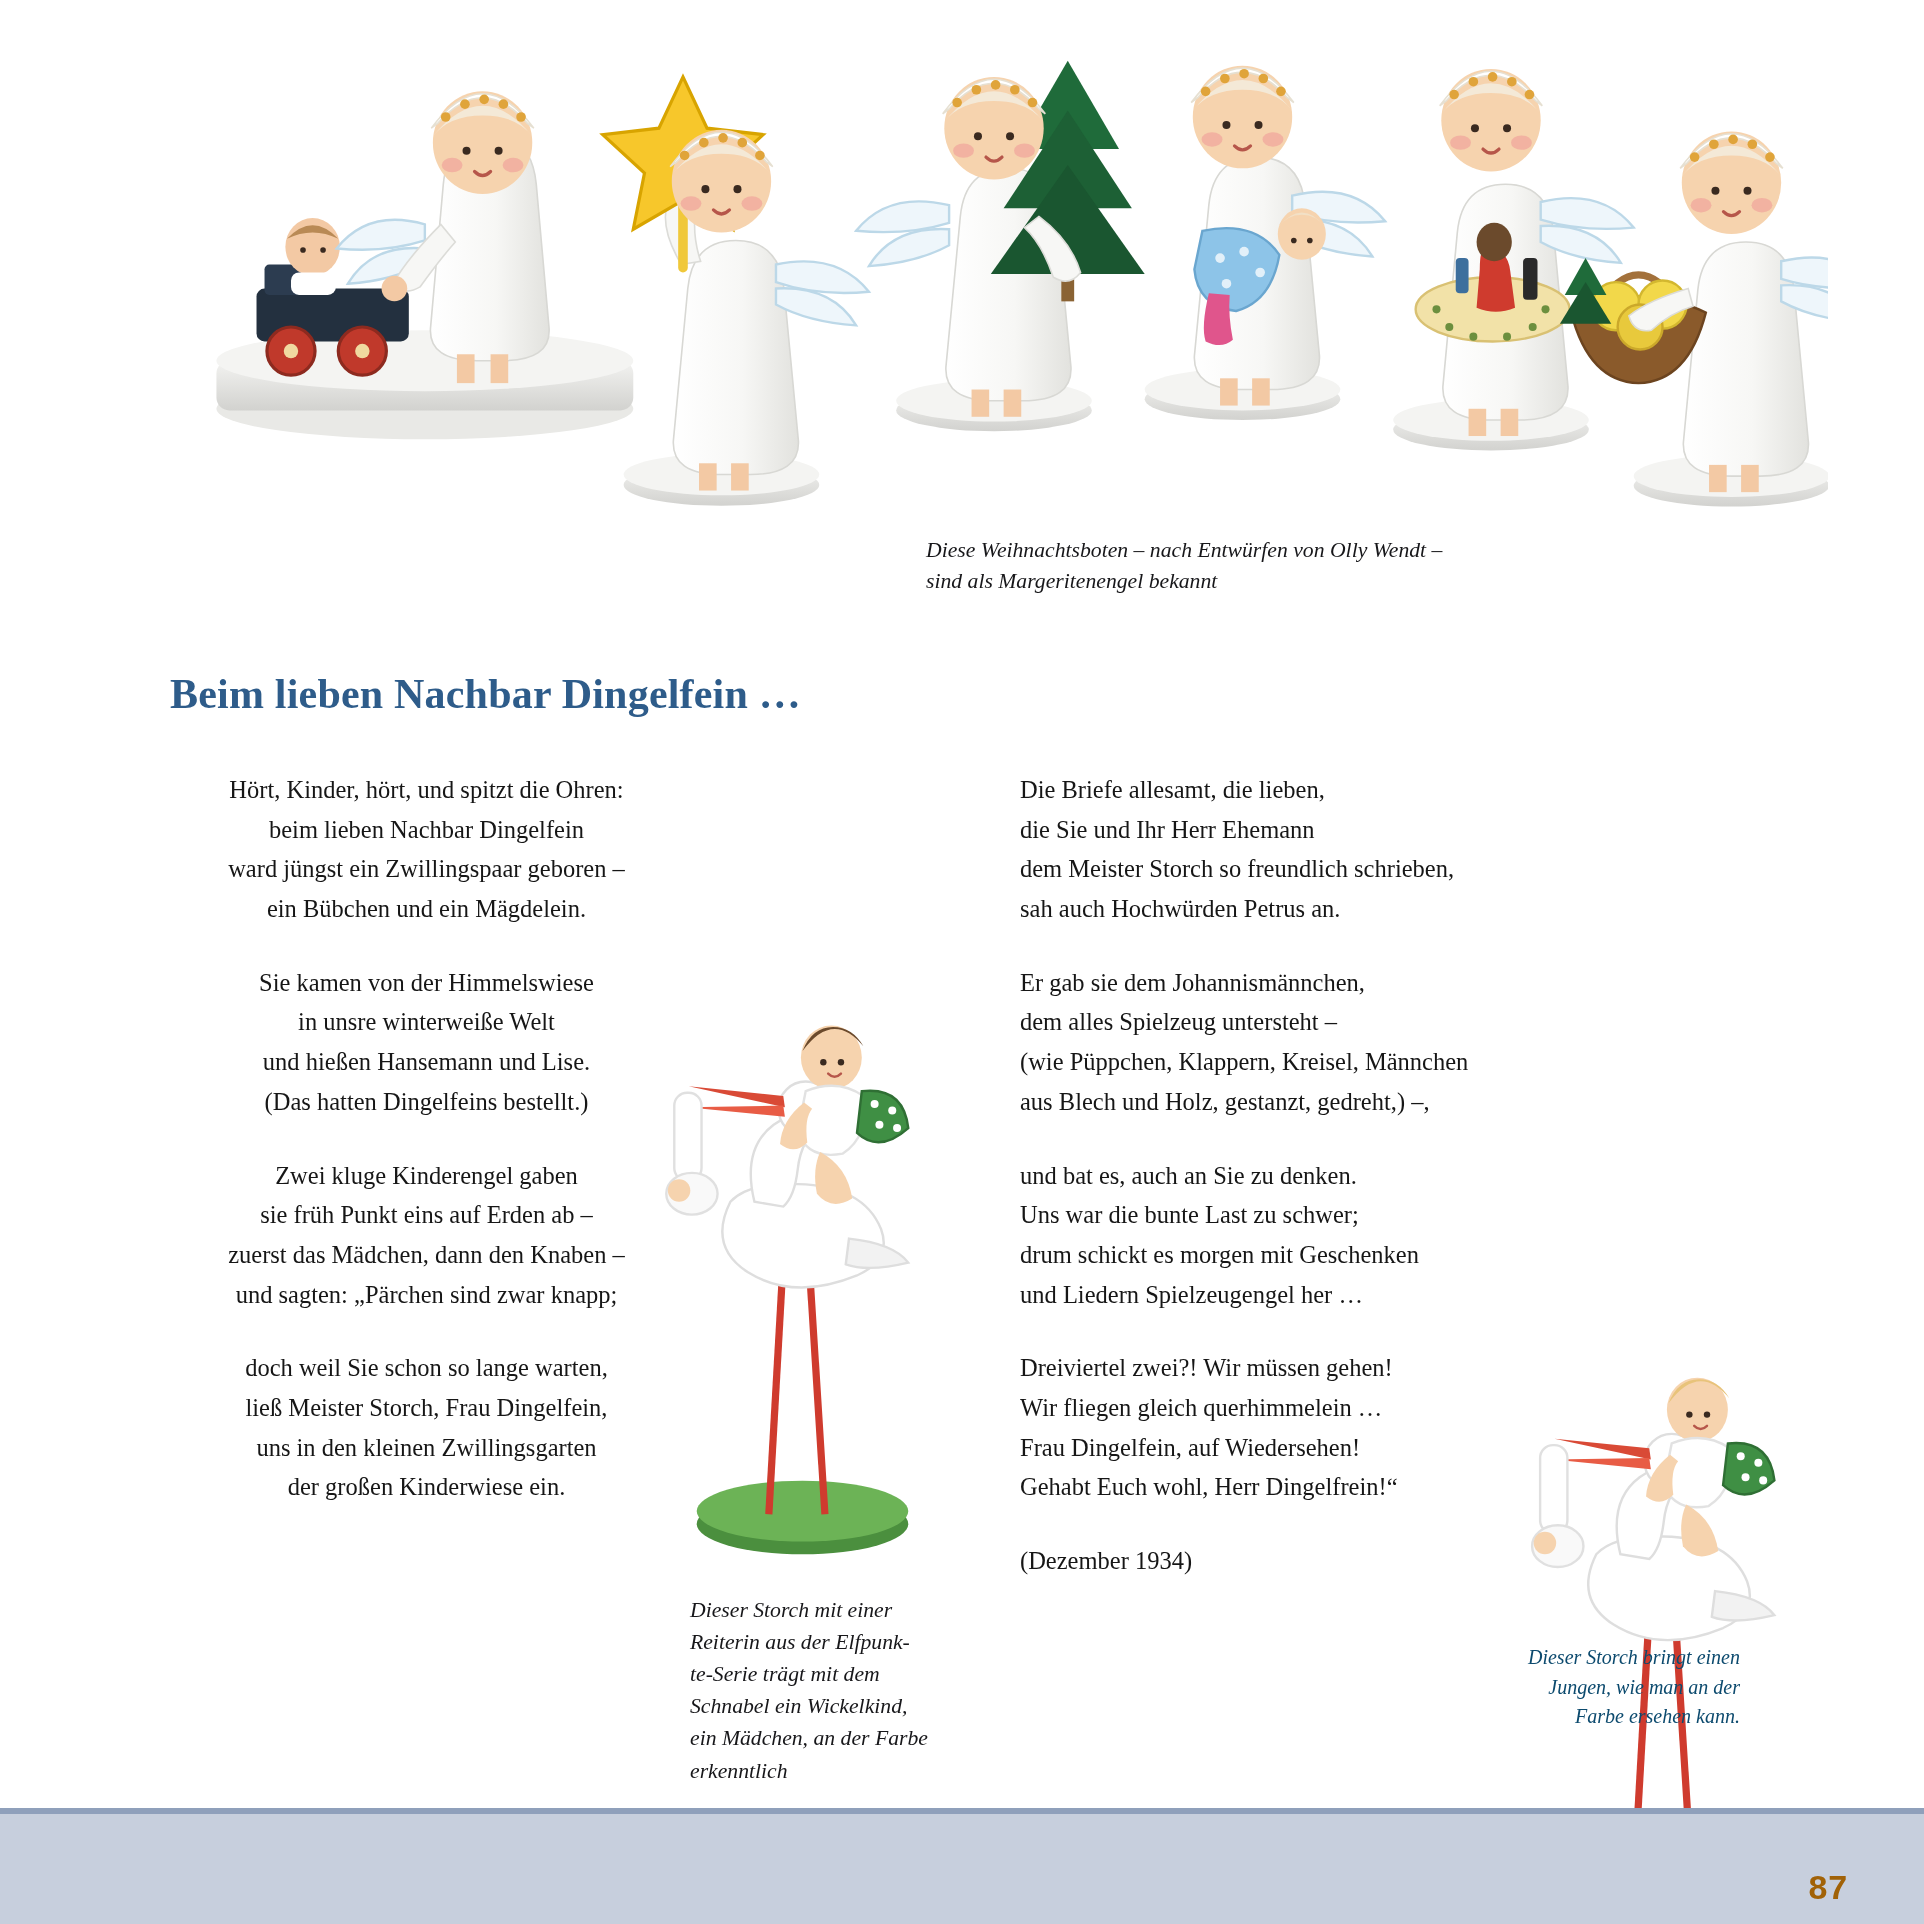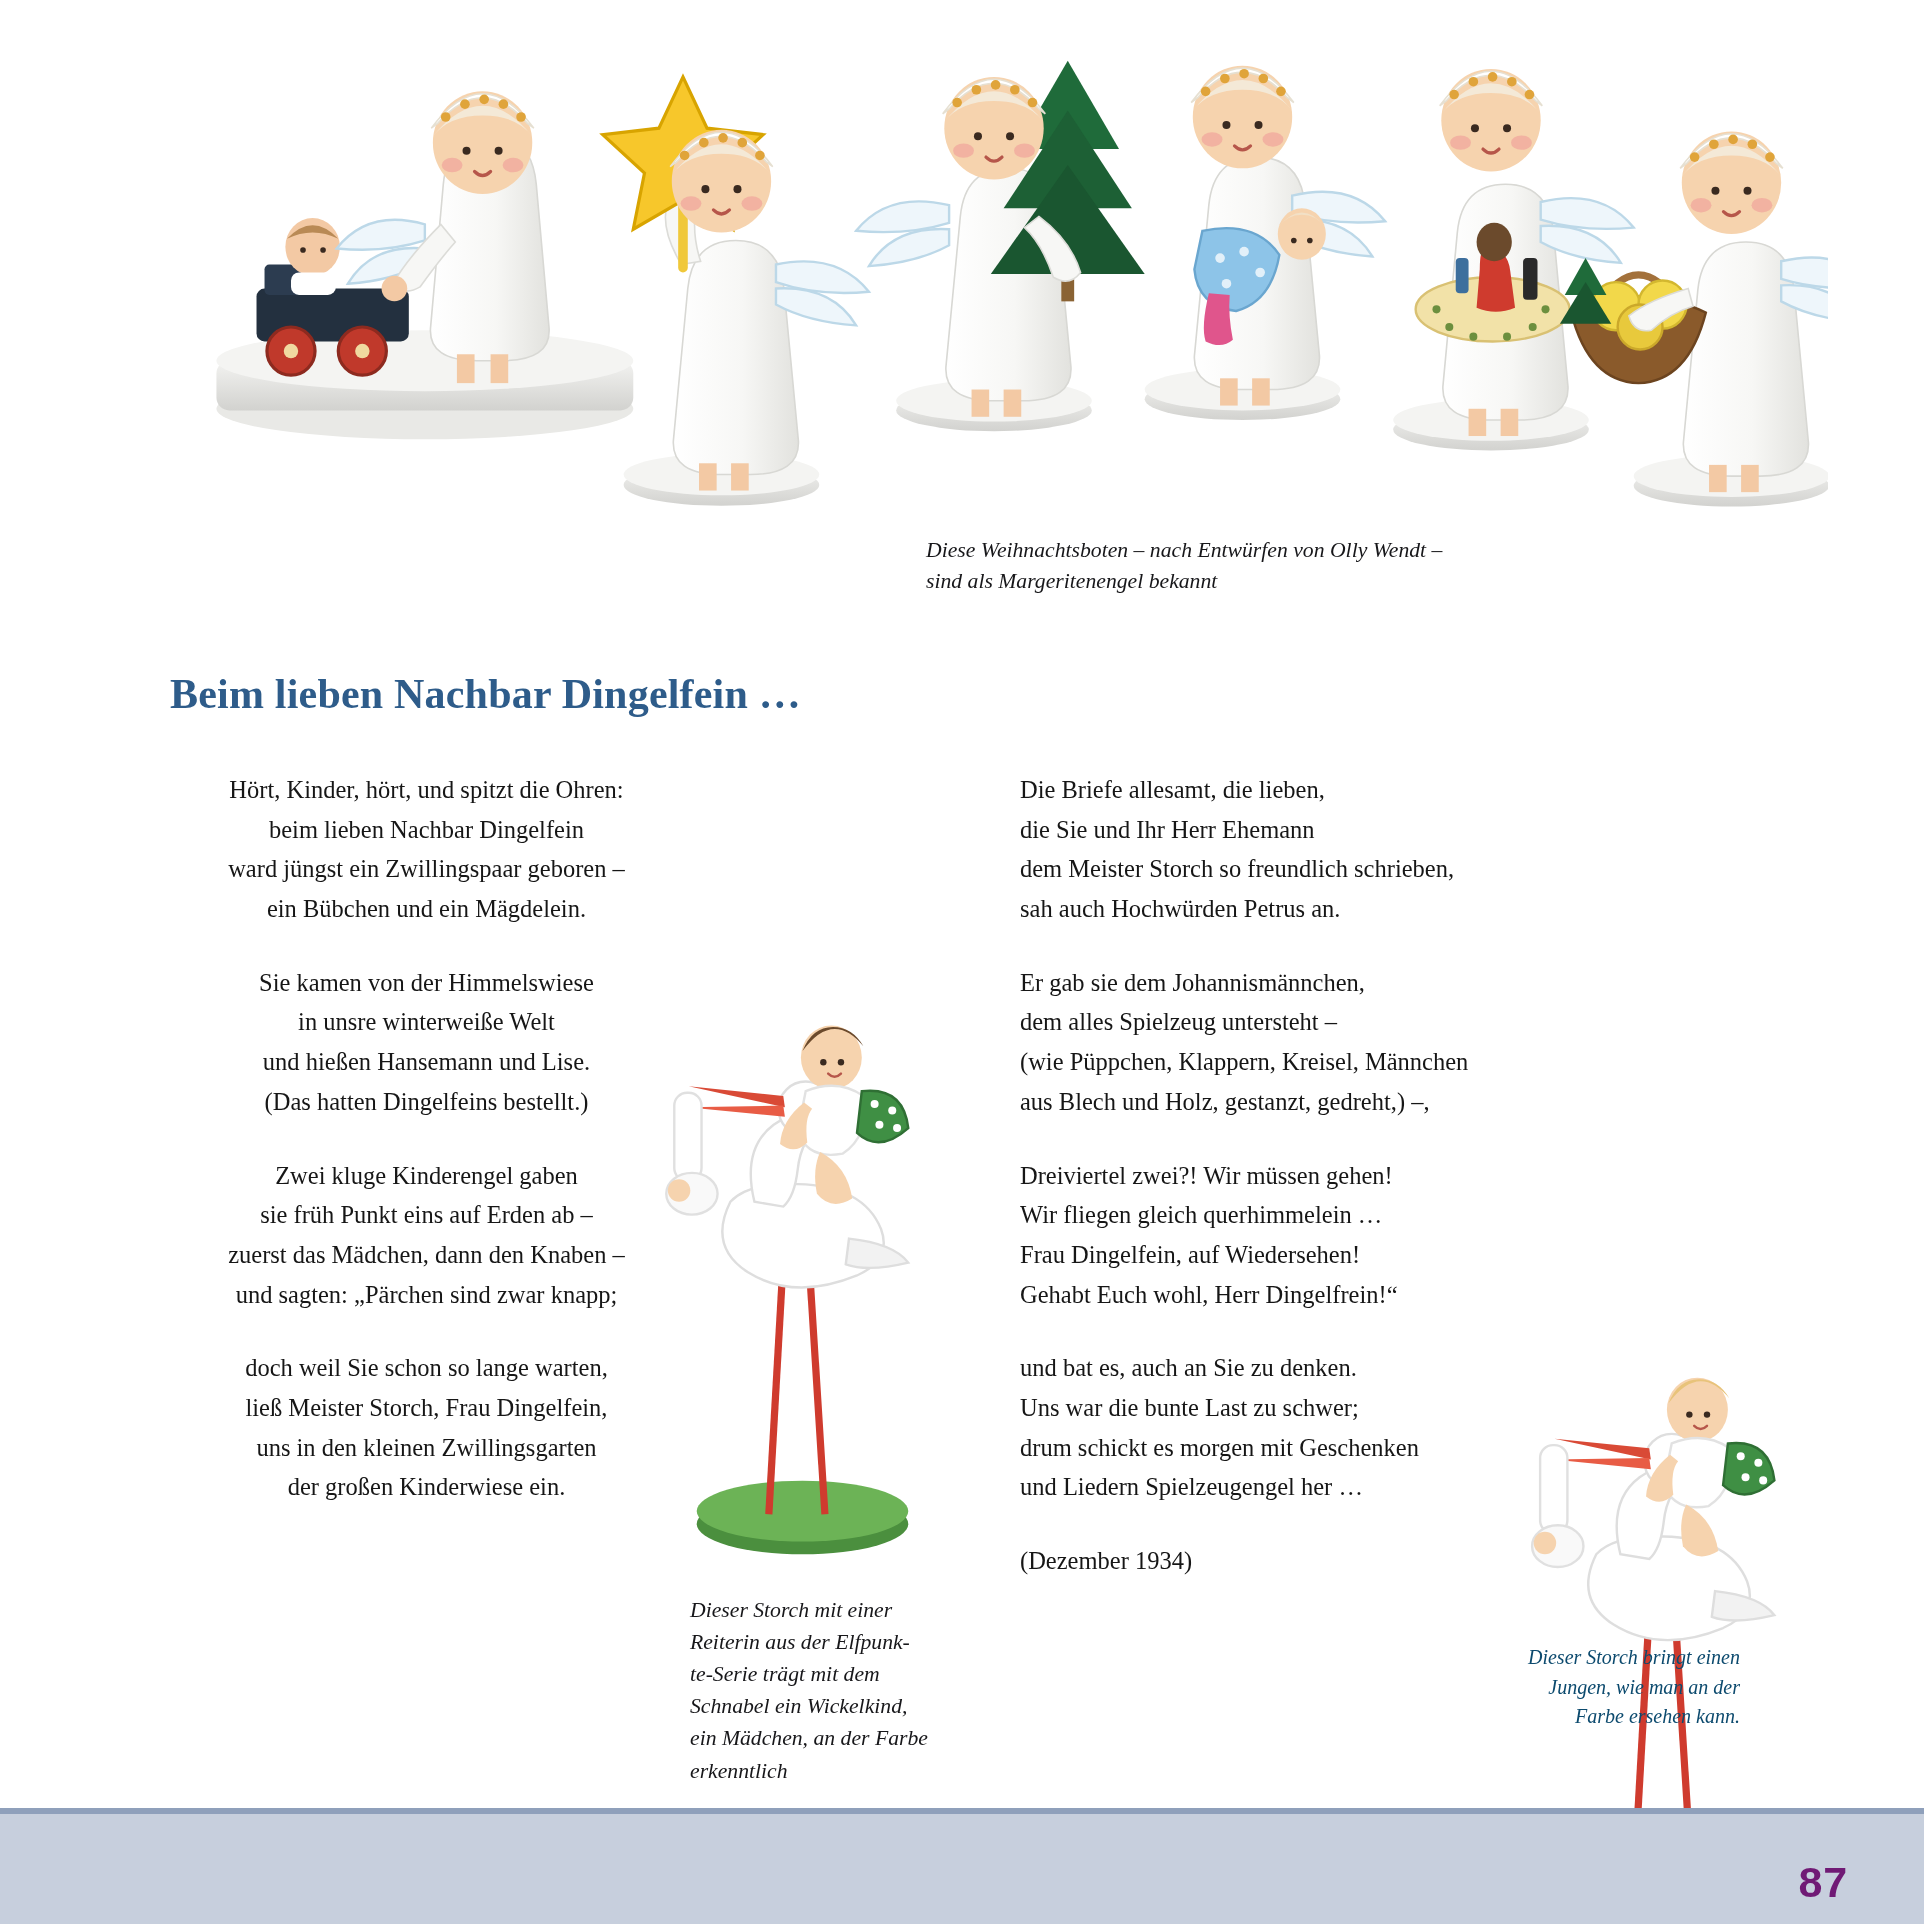--- a/index.html
+++ b/index.html
@@ -48,23 +48,23 @@
     bottom: 111px;
     width: 1925px;
     height: 5.6px;
     background: #8fa0bb;
   }
   .page-number {
     position: absolute;
     right: 77px;
     bottom: 17.6px;
     font-family: "Liberation Sans", sans-serif;
-    font-size: 43px;
+    font-size: 34px;
     font-weight: bold;
-    color: #701a75;
+    color: #a16207;
     letter-spacing: 0.8px;
   }
 
   
   .photo-top {
     position: absolute;
     left: 160px;
     top: 24px;
     width: 1668px;
     height: 497px;
@@ -437,30 +437,30 @@
       <span class="line">dem Meister Storch so freundlich schrieben,</span><br>
       <span class="line">sah auch Hochwürden Petrus an.</span>
     </p>
     <p class="stanza">
       <span class="line">Er gab sie dem Johannismännchen,</span><br>
       <span class="line">dem alles Spielzeug untersteht –</span><br>
       <span class="line">(wie Püppchen, Klappern, Kreisel, Männchen</span><br>
       <span class="line">aus Blech und Holz, gestanzt, gedreht,) –,</span>
     </p>
     <p class="stanza">
+      <span class="line">und bat es, auch an Sie zu denken.</span><br>
+      <span class="line">Uns war die bunte Last zu schwer;</span><br>
+      <span class="line">drum schickt es morgen mit Geschenken</span><br>
+      <span class="line">und Liedern Spielzeugengel her …</span>
+    </p>
+    <p class="stanza">
       <span class="line">Dreiviertel zwei?!  Wir müssen gehen!</span><br>
       <span class="line">Wir fliegen gleich querhimmelein …</span><br>
       <span class="line">Frau Dingelfein, auf Wiedersehen!</span><br>
       <span class="line">Gehabt Euch wohl, Herr Dingelfrein!“</span>
-    </p>
-    <p class="stanza">
-      <span class="line">und bat es, auch an Sie zu denken.</span><br>
-      <span class="line">Uns war die bunte Last zu schwer;</span><br>
-      <span class="line">drum schickt es morgen mit Geschenken</span><br>
-      <span class="line">und Liedern Spielzeugengel her …</span>
     </p>
     <p class="note">(Dezember 1934)</p>
   </div>
 
   <div class="fig stork-left">
     <svg viewBox="0 0 420 720" width="337" height="577">
 
       <ellipse cx="210" cy="660" rx="132" ry="38" fill="#4b8f3e"></ellipse>
       <ellipse cx="210" cy="644" rx="132" ry="38" fill="#6cb356"></ellipse>
 

